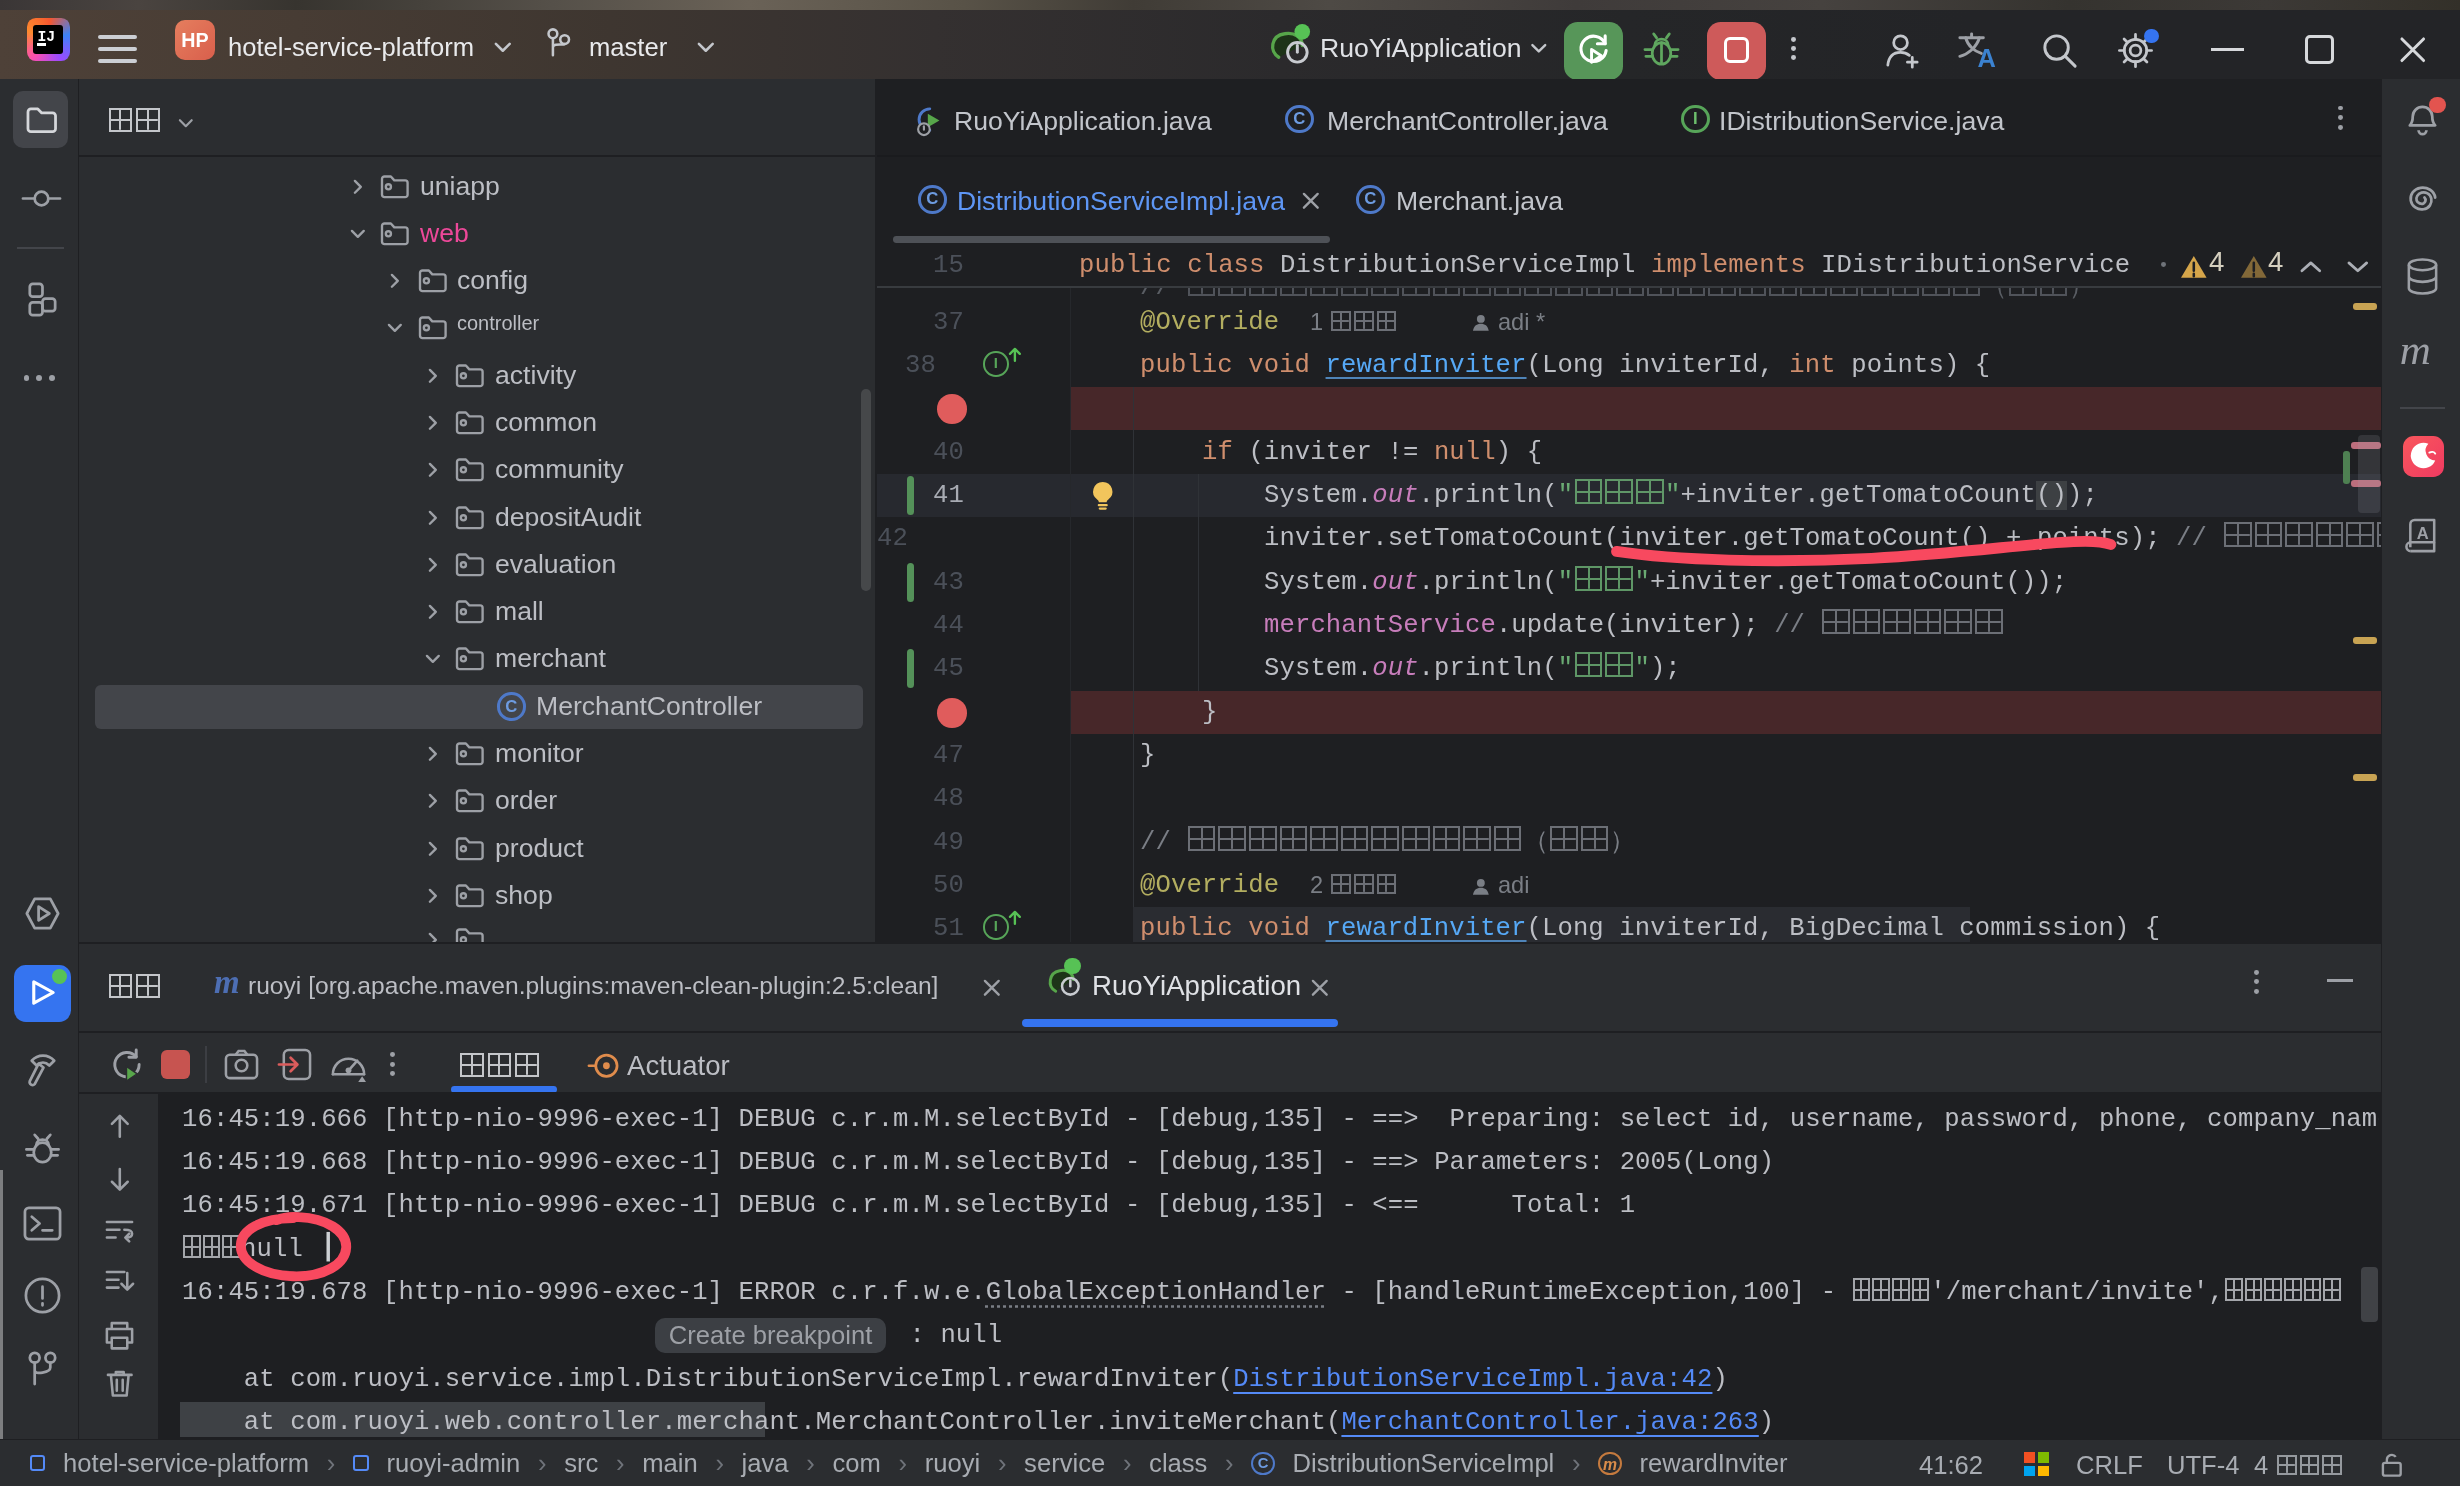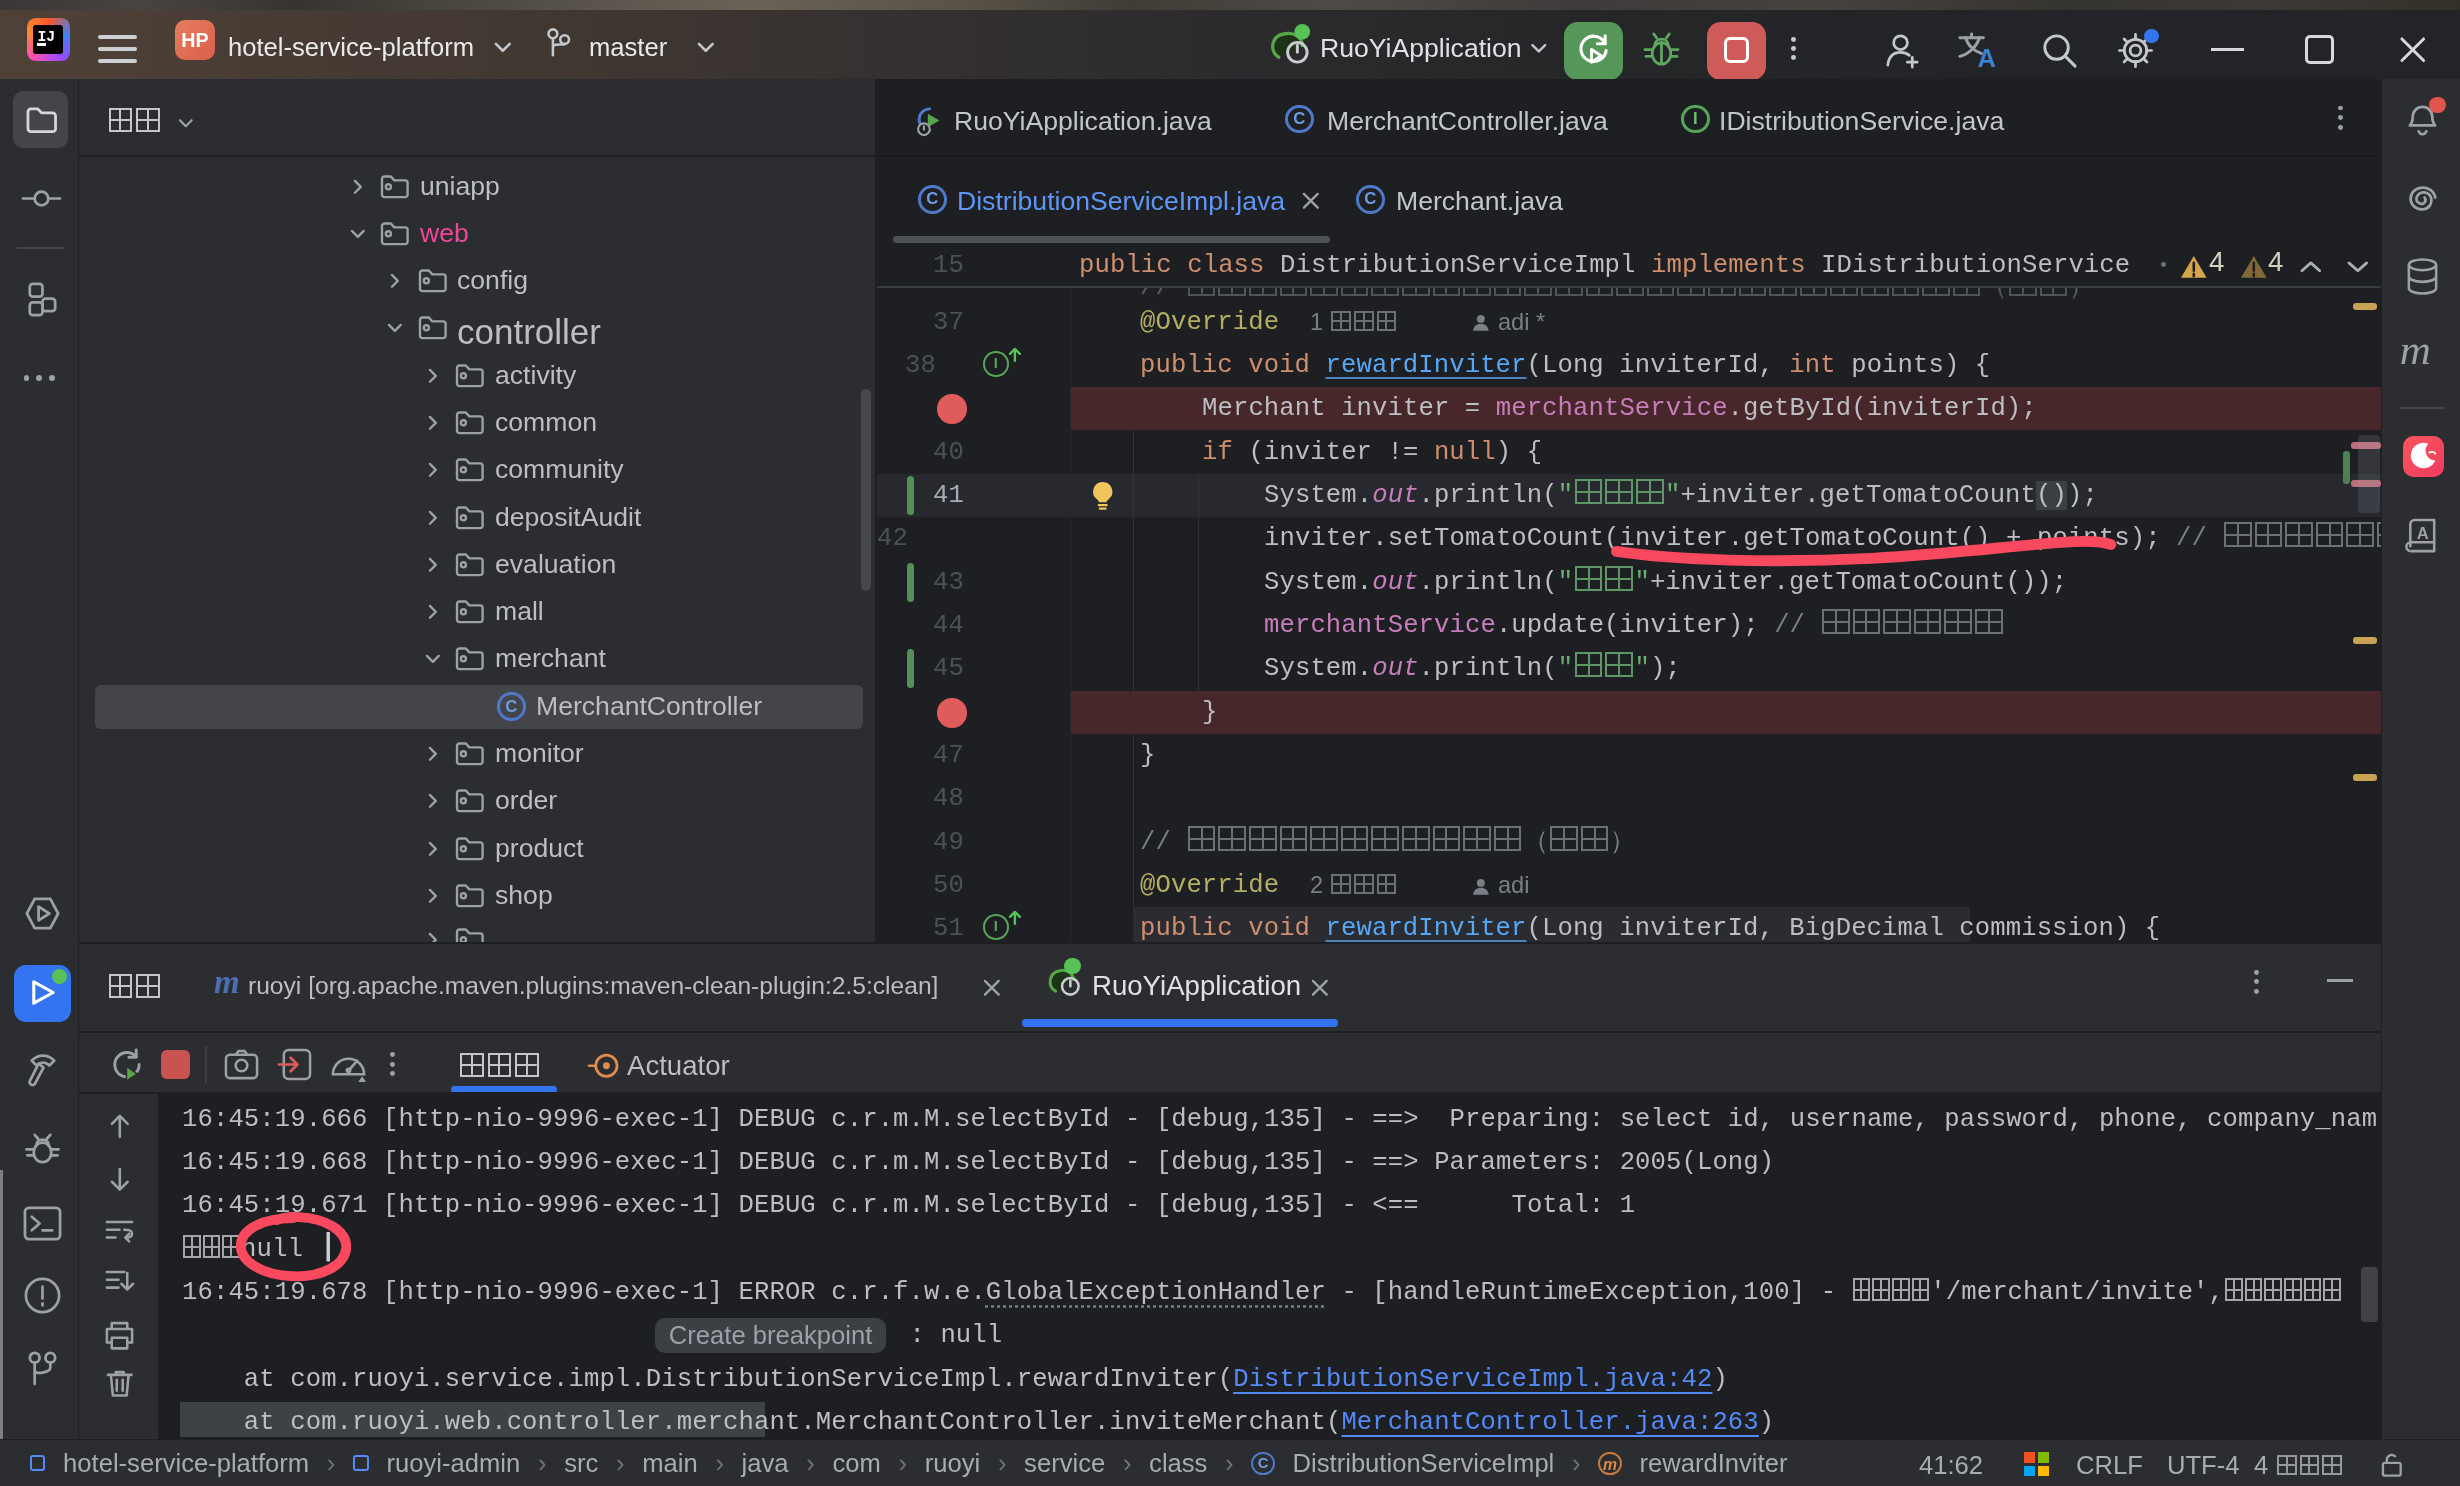--- a/index.html
+++ b/index.html
@@ -188,21 +188,21 @@
         <circle cx="8.5" cy="13" r="2.6"></circle>
       </svg>
       <div class="abs" style="left:378px;top:186px;font-size:26.6px;color:#BCBEC4">config</div>
       <svg class="abs" style="left:305px;top:238px" width="21.7" height="21.7" viewBox="0 0 22 22">
         <path d="M5 8l6 6 6-6" stroke="#9DA0A6" stroke-width="2.4" fill="none" stroke-linecap="round" stroke-linejoin="round"></path>
       </svg>
       <svg class="abs" style="left:339px;top:236px" width="29.6" height="25.6" viewBox="0 0 30 26" stroke="#9DA0A6" stroke-width="2.4" fill="none">
         <path d="M2 5a2.5 2.5 0 0 1 2.5-2.5h6.5l3.5 4h11A2.5 2.5 0 0 1 28 9v12a2.5 2.5 0 0 1-2.5 2.5h-21A2.5 2.5 0 0 1 2 21z" stroke-linejoin="round"></path>
         <circle cx="8.5" cy="13" r="2.6"></circle>
       </svg>
-      <div class="abs" style="left:378px;top:233px;font-size:35px;color:#BCBEC4">controller</div>
+      <div class="abs" style="left:378px;top:233px;font-size:20px;color:#BCBEC4">controller</div>
       <svg class="abs" style="left:343px;top:286px" width="21.7" height="21.7" viewBox="0 0 22 22">
         <path d="M8 5l6 6-6 6" stroke="#9DA0A6" stroke-width="2.4" fill="none" stroke-linecap="round" stroke-linejoin="round"></path>
       </svg>
       <svg class="abs" style="left:376px;top:284px" width="29.6" height="25.6" viewBox="0 0 30 26" stroke="#9DA0A6" stroke-width="2.4" fill="none">
         <path d="M2 5a2.5 2.5 0 0 1 2.5-2.5h6.5l3.5 4h11A2.5 2.5 0 0 1 28 9v12a2.5 2.5 0 0 1-2.5 2.5h-21A2.5 2.5 0 0 1 2 21z" stroke-linejoin="round"></path>
         <circle cx="8.5" cy="13" r="2.6"></circle>
       </svg>
       <div class="abs" style="left:416px;top:281px;font-size:26.6px;color:#BCBEC4">activity</div>
       <svg class="abs" style="left:343px;top:333px" width="21.7" height="21.7" viewBox="0 0 22 22">
         <path d="M8 5l6 6-6 6" stroke="#9DA0A6" stroke-width="2.4" fill="none" stroke-linecap="round" stroke-linejoin="round"></path>
@@ -361,21 +361,20 @@
       </svg>
       <div class="abs mono" style="left:263px;top:187px;color:#60646B;opacity:.9">// <i class="cj"></i><i class="cj"></i><i class="cj"></i><i class="cj"></i><i class="cj"></i><i class="cj"></i><i class="cj"></i><i class="cj"></i><i class="cj"></i><i class="cj"></i><i class="cj"></i><i class="cj"></i><i class="cj"></i><i class="cj"></i><i class="cj"></i><i class="cj"></i><i class="cj"></i><i class="cj"></i><i class="cj"></i><i class="cj"></i><i class="cj"></i><i class="cj"></i><i class="cj"></i><i class="cj"></i><i class="cj"></i><i class="cj"></i>（<i class="cj"></i><i class="cj"></i>）</div>
       <div class="abs mono" style="left:263px;top:222px;color:#BCBEC4"><span class="ann">@Override</span></div>
       <div class="abs sans" style="left:433px;top:230px;font-size:23.6px;color:#7A7E85">1 <i class="cjs"></i><i class="cjs"></i><i class="cjs"></i></div>
       <svg class="abs" style="left:593px;top:233px" width="21.7" height="21.7" viewBox="0 0 22 22" fill="#7A7E85">
         <circle cx="11" cy="7" r="4"></circle>
         <path d="M3 19c1-5 4-7 8-7s7 2 8 7z"></path>
       </svg>
       <div class="abs sans" style="left:621px;top:230px;font-size:23.6px;color:#7A7E85">adi *</div>
       <div class="abs mono" style="left:263px;top:265px;color:#BCBEC4"><span class="kw">public</span> <span class="kw">void</span> <span class="mdecl" style="text-decoration:underline;text-underline-offset:4.9px;text-decoration-color:#4F84B8">rewardInviter</span>(Long inviterId, <span class="kw">int</span> points) {</div>
-      <div class="abs mono" style="left:325px;top:308px;color:#BCBEC4">Merchant inviter = <span class="fld">merchantService</span>.getById(inviterId);</div>
       <div class="abs mono" style="left:325px;top:352px;color:#BCBEC4"><span class="kw">if</span> (inviter != <span class="kw">null</span>) {</div>
       <div class="abs mono" style="left:387px;top:395px;color:#BCBEC4">System.<span class="fld" style="font-style:italic">out</span>.println(<span class="str">"<i class="cj"></i><i class="cj"></i><i class="cj"></i>"</span>+inviter.getTomatoCount<span style="background:#3D4043">()</span>);</div>
       <div class="abs mono" style="left:387px;top:438px;color:#BCBEC4">inviter.setTomatoCount(inviter.getTomatoCount() + points); <span class="cmt">// <i class="cj"></i><i class="cj"></i><i class="cj"></i><i class="cj"></i><i class="cj"></i><i class="cj"></i></span></div>
       <div class="abs mono" style="left:387px;top:482px;color:#BCBEC4">System.<span class="fld" style="font-style:italic">out</span>.println(<span class="str">"<i class="cj"></i><i class="cj"></i>"</span>+inviter.getTomatoCount());</div>
       <div class="abs mono" style="left:387px;top:525px;color:#BCBEC4"><span class="fld">merchantService</span>.update(inviter); <span class="cmt">// <i class="cj"></i><i class="cj"></i><i class="cj"></i><i class="cj"></i><i class="cj"></i><i class="cj"></i></span></div>
       <div class="abs mono" style="left:387px;top:568px;color:#BCBEC4">System.<span class="fld" style="font-style:italic">out</span>.println(<span class="str">"<i class="cj"></i><i class="cj"></i>"</span>);</div>
       <div class="abs mono" style="left:325px;top:612px;color:#BCBEC4">}</div>
       <div class="abs mono" style="left:263px;top:655px;color:#BCBEC4">}</div>
       <div class="abs mono" style="left:263px;top:742px;color:#BCBEC4"><span class="cmt">// <i class="cj"></i><i class="cj"></i><i class="cj"></i><i class="cj"></i><i class="cj"></i><i class="cj"></i><i class="cj"></i><i class="cj"></i><i class="cj"></i><i class="cj"></i><i class="cj"></i>（<i class="cj"></i><i class="cj"></i>）</span></div>
       <div class="abs mono" style="left:263px;top:785px;color:#BCBEC4"><span class="ann">@Override</span></div>

